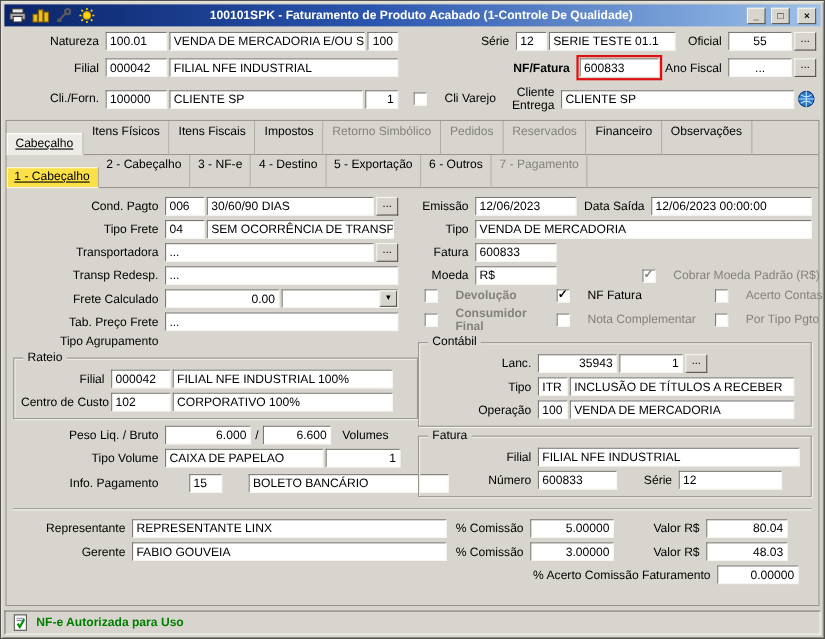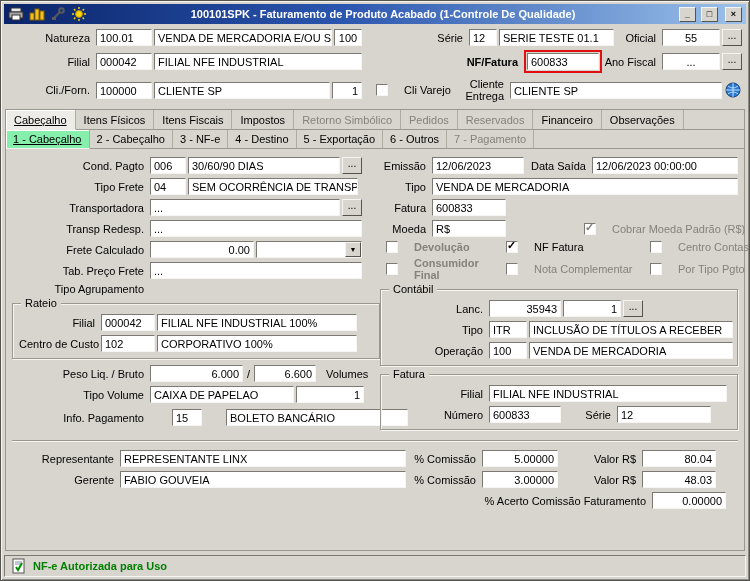--- a/index.html
+++ b/index.html
@@ -86,22 +86,22 @@
   .hrow{ margin-bottom:4px;justify-content:center; }
   .hrow.tall{ height:26px; }
   
   .tabctl{ flex:1; min-height:0; margin:0 1px; border:1px solid #9a978f; background:#d8d5ce; display:flex; flex-direction:column; }
   .tabs{ display:flex; align-items:stretch; flex:0 0 auto; }
   .tab{
     padding:4px 8px 3px; border-right:1px solid #aeaba3; border-bottom:1px solid #9a978f;
     white-space:nowrap; background:#d8d5ce;
   }
   .tabs.sub .tab{ padding:3px 7px 3px; }
-  .tab.active{ background:#edece7; text-decoration:underline; border-bottom-color:#edece7; box-shadow: inset 1px 1px 0 #fff; }
-  .tabs.sub .tab.active{ background:#86efac; border-bottom-color:#f1f0ec; }
+  .tab.active{ background:#edece7; text-decoration:underline; border-bottom-color:#edece7; box-shadow: inset 1px 1px 0 #fff; margin-top: 11px; }
+  .tabs.sub .tab.active{ background:#fde047; border-bottom-color:#f1f0ec; }
   .tab.disabled{ color:#84827c; }
   .tab-fill{ flex:1; border-bottom:1px solid #9a978f; }
   
   .page{ flex:1; min-height:0; padding:8px 6px 0; display:flex; flex-direction:column; }
   .row{ margin-bottom:4px; }
   .columns{ display:flex; flex:0 0 auto; }
   .col-left{ flex:0 0 368px; width:368px; }
   .col-right{ flex:1; min-width:0; }
   .group{
     position:relative; border:1px solid #9a978f;
@@ -122,24 +122,24 @@
   .acerto{ justify-content:flex-end; }
   
   .statusbar{
     flex:0 0 22px; margin-top:4px;
     border-top:1px solid #7b7972; border-left:1px solid #7b7972;
     border-bottom:1px solid #f6f5f1; border-right:1px solid #f6f5f1;
     display:flex; align-items:center; gap:6px; padding:0 6px;
   }
   .status-text{ color:#008000; font-weight:bold; }
   
-  .w28{width:28px}.w30{width:30px}.w34{width:38px}.w36{width:36px}.w38{width:38px}
+  .w28{width:28px}.w30{width:30px}.w34{width:27px}.w36{width:36px}.w38{width:38px}
   .w44{width:44px}.w50{width:50px}.w52{width:52px}.w54{width:54px}.w56{width:56px}
   .w58{width:58px}.w62{width:62px}.w64{width:64px}.w68{width:68px}.w72{width:72px}
-  .w74{width:74px}.w76{width:76px}.w78{width:93px}.w80{width:80px}.w86{width:86px}
+  .w74{width:74px}.w76{width:76px}.w78{width:78px}.w80{width:80px}.w86{width:86px}
   .w92{width:92px}.w94{width:94px}.w100{width:100px}.w104{width:104px}.w106{width:106px}
   .w110{width:115px}.w136{width:136px}.w144{width:144px}.w146{width:146px}.w152{width:152px}
   .w170{width:170px}.w176{width:176px}.w178{width:178px}.w182{width:182px}.w190{width:190px}
   .w200{width:200px}.w204{width:204px}.w208{width:208px}.w212{width:212px}.w238{width:238px}
   .w286{width:286px}.w306{width:306px}
 </style>
 </head>
 <body>
 
 <div class="window">
@@ -365,21 +365,21 @@
               <span class="cl">Devolução</span>
             </label>
             <label class="check checked slot2">
               <span class="box">
                   <span class="mark">✓</span>
                 </span>
               <span class="cl">NF Fatura</span>
             </label>
             <label class="check disabled">
               <span class="box"></span>
-              <span class="cl">Centro Contas</span>
+              <span class="cl">Acerto Contas</span>
             </label>
           </div>
           <div class="row checks">
             <label class="check disabled slot1">
               <span class="box"></span>
               <span class="cl">Consumidor Final</span>
             </label>
             <label class="check disabled slot2">
               <span class="box"></span>
               <span class="cl">Nota Complementar</span>

